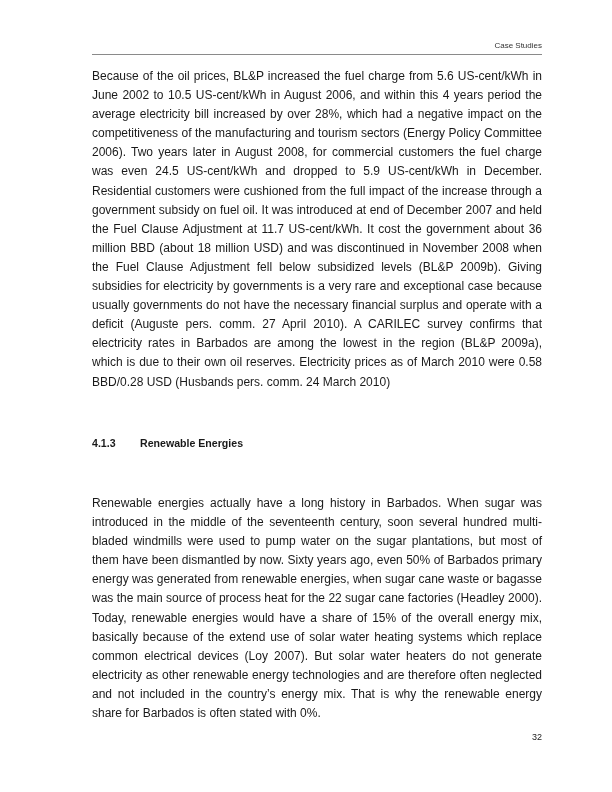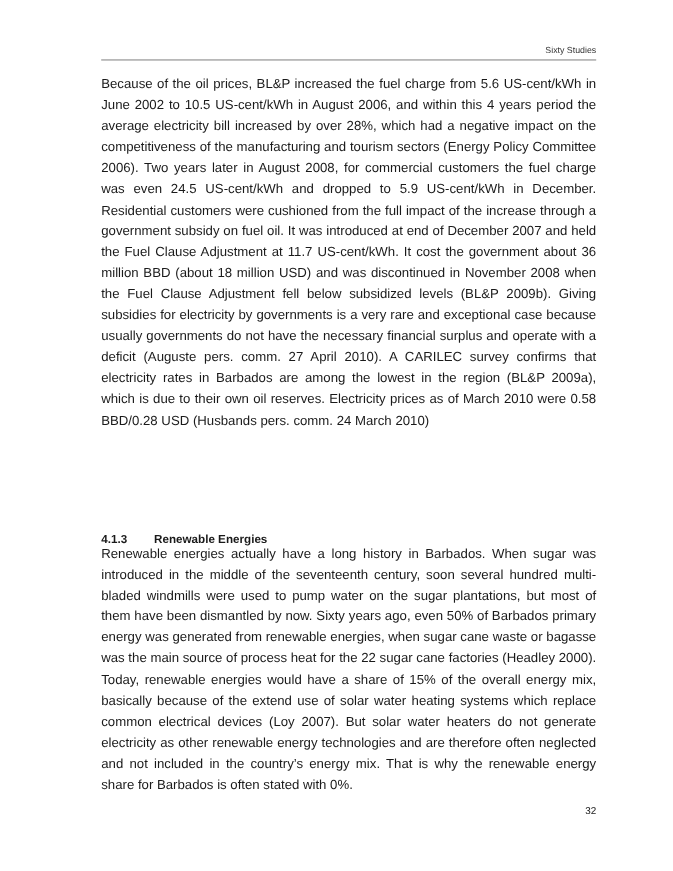--- a/index.html
+++ b/index.html
@@ -3,29 +3,29 @@
 <meta charset="utf-8">
 <style>
   html, body { margin: 0; padding: 0; background: #ffffff; }
   body { width: 612px; height: 792px; position: relative; overflow: hidden;
          font-family: "Liberation Sans", sans-serif; color: #1a1a1a; }
   .running-head { position: absolute; top: 41px; right: 70px; font-size: 8px; color: #333; }
   .rule { position: absolute; top: 54px; left: 92px; width: 450px; height: 0; border-top: 1px solid #8a8a8a; }
   .body { position: absolute; left: 92px; width: 450px; font-size: 12px; line-height: 19.1px; }
   .body p { margin: 0; text-align: justify; }
   .p1 { top: 67px; }
-  .heading { position: absolute; left: 92px; top: 437px; font-size: 10.6px; font-weight: bold; margin-top: 48px; }
+  .heading { position: absolute; left: 92px; top: 437px; font-size: 10.6px; font-weight: bold; }
   .heading .num { display: inline-block; width: 48px; }
   .p2 { top: 494px; }
   .page-num { position: absolute; top: 732px; right: 70px; font-size: 9px; }
 </style>
 </head>
 <body>
 
-<div class="running-head">Sixty Studies</div>
+<div class="running-head">Case Studies</div>
 <div class="rule"></div>
 
 <div class="body p1">
   <p>Because of the oil prices, BL&amp;P increased the fuel charge from 5.6 US-cent/kWh in June 2002 to 10.5 US-cent/kWh in August 2006, and within this 4 years period the average electricity bill increased by over 28%, which had a negative impact on the competitiveness of the manufacturing and tourism sectors (Energy Policy Committee 2006). Two years later in August 2008, for commercial customers the fuel charge was even 24.5 US-cent/kWh and dropped to 5.9 US-cent/kWh in December. Residential customers were cushioned from the full impact of the increase through a government subsidy on fuel oil. It was introduced at end of December 2007 and held the Fuel Clause Adjustment at 11.7 US-cent/kWh. It cost the government about 36 million BBD (about 18 million USD) and was discontinued in November 2008 when the Fuel Clause Adjustment fell below subsidized levels (BL&amp;P 2009b). Giving subsidies for electricity by governments is a very rare and exceptional case because usually governments do not have the necessary financial surplus and operate with a deficit (Auguste pers. comm. 27 April 2010). A CARILEC survey confirms that electricity rates in Barbados are among the lowest in the region (BL&amp;P 2009a), which is due to their own oil reserves. Electricity prices as of March 2010 were 0.58 BBD/0.28 USD (Husbands pers. comm. 24 March 2010)</p>
 </div>
 
 <div class="heading">
   <span class="num">4.1.3</span><span>Renewable Energies</span>
 </div>
 

